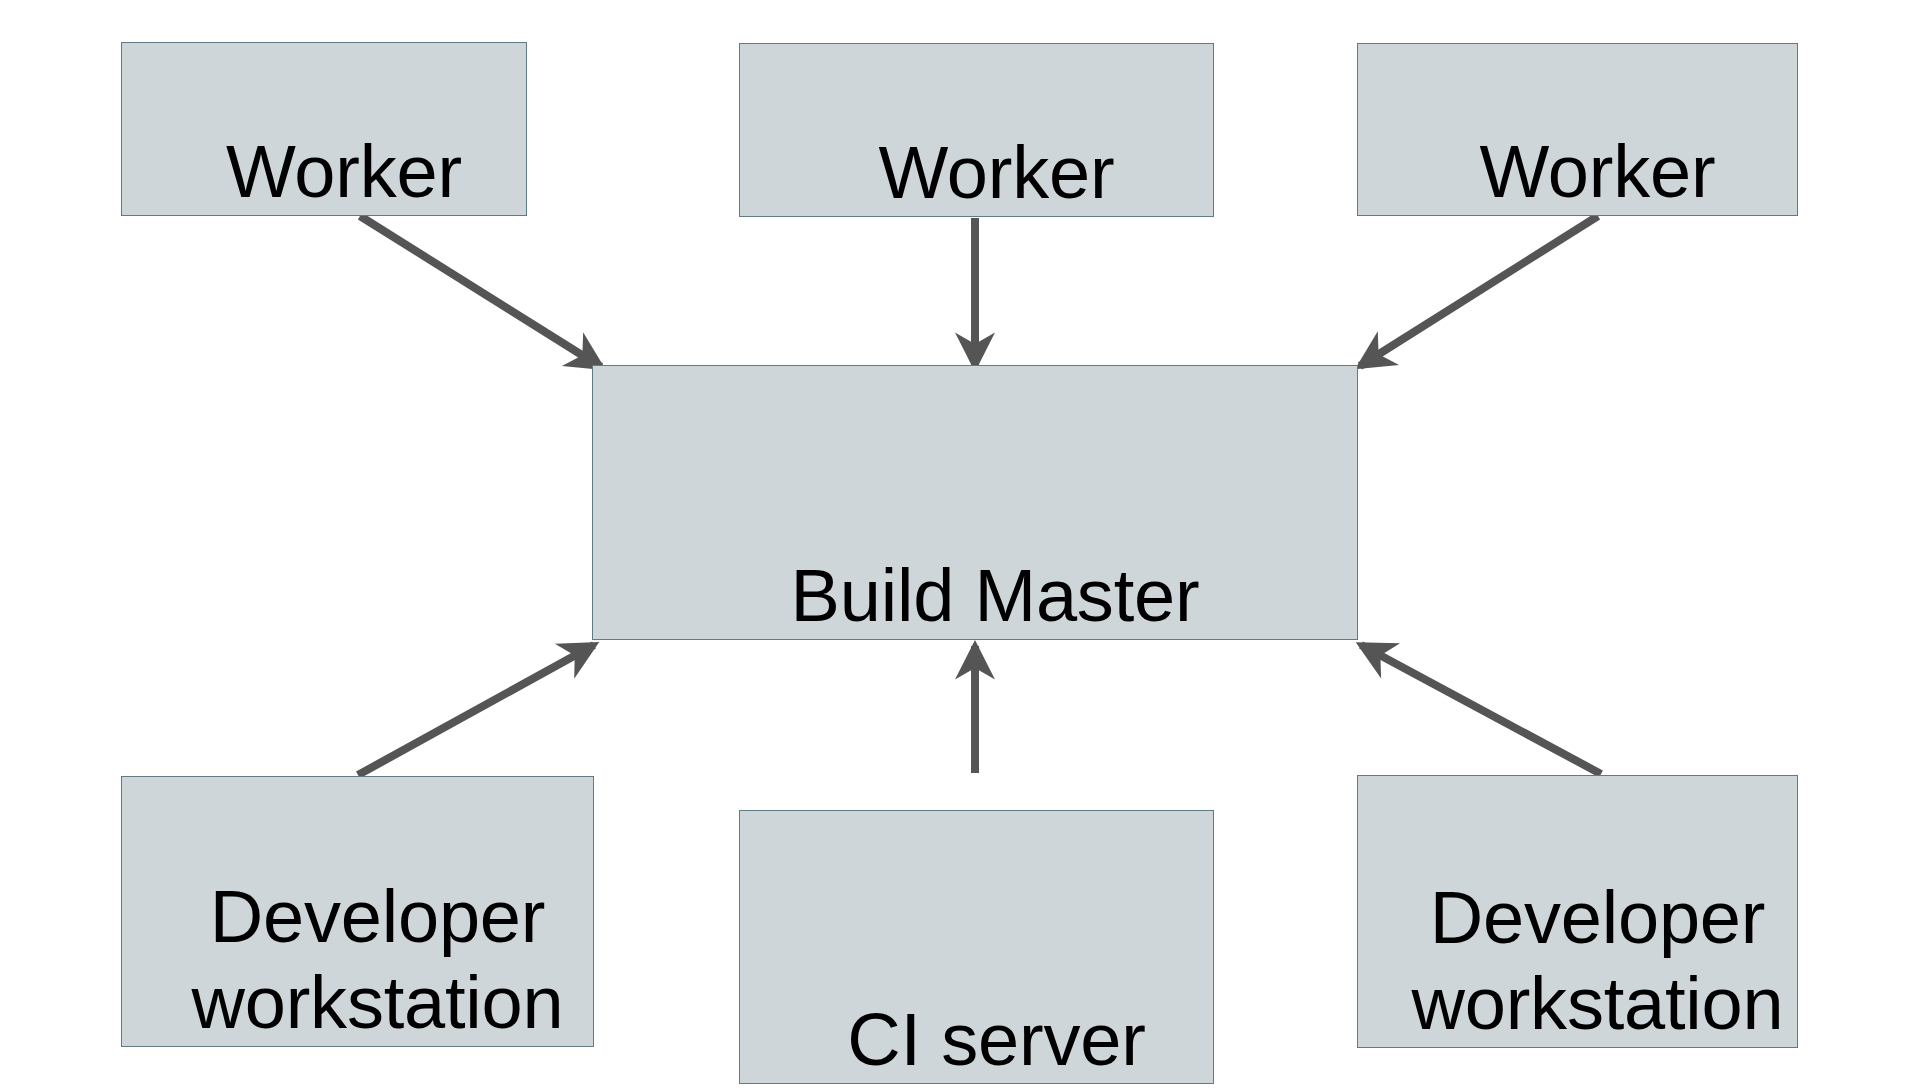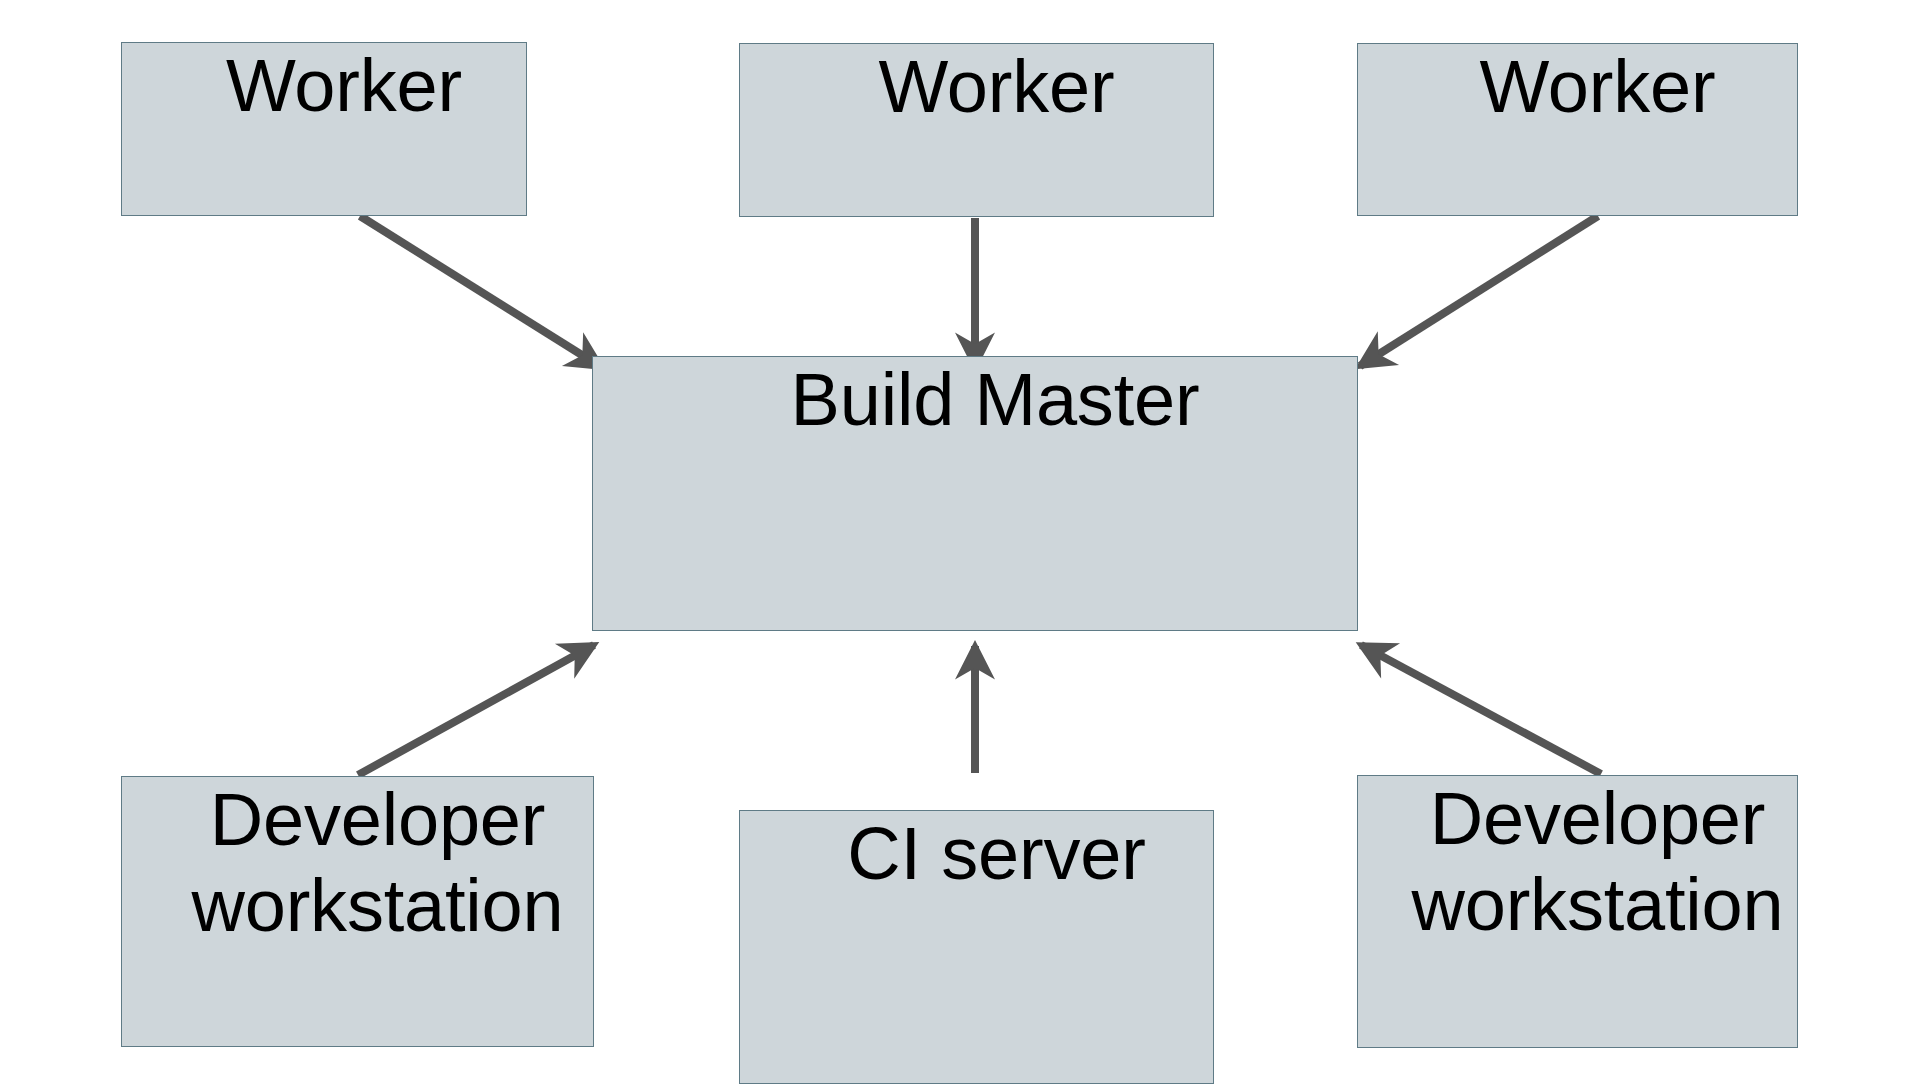--- a/index.html
+++ b/index.html
@@ -23,21 +23,21 @@
     width: 1910px;
     height: 1090px;
     pointer-events: none;
   }
   .node {
     position: absolute;
     box-sizing: border-box;
     background: #ced6da;
     border: 1.6px solid #5f7b86;
     display: flex;
-    align-items: flex-start;
+    align-items: flex-end;
     justify-content: center;
     text-align: center;
     color: #000000;
     line-height: 1.16;
     white-space: pre-line;
     letter-spacing: -0.2px;
     padding-left: 40px;
   }
   .node-label {
     display: block;
@@ -72,21 +72,21 @@
   </div>
 
   <div class="node" id="node-worker-2" style="left: 739px; top: 43px; width: 475px; height: 174px; font-size: 74px; background: rgb(206, 214, 218); border-color: rgb(95, 123, 134); border-width: 1.6px; color: rgb(0, 0, 0);">
     <span class="node-label">Worker</span>
   </div>
 
   <div class="node" id="node-worker-3" style="left: 1357px; top: 43px; width: 441px; height: 173px; font-size: 74px; background: rgb(206, 214, 218); border-color: rgb(95, 123, 134); border-width: 1.6px; color: rgb(0, 0, 0);">
     <span class="node-label">Worker</span>
   </div>
 
-  <div class="node" id="node-build-master" style="left: 592px; top: 356px; width: 766px; height: 275px; font-size: 74px; background: rgb(206, 214, 218); border-color: rgb(95, 123, 134); border-width: 1.6px; color: rgb(0, 0, 0);">
+  <div class="node" id="node-build-master" style="left: 592px; top: 365px; width: 766px; height: 275px; font-size: 74px; background: rgb(206, 214, 218); border-color: rgb(95, 123, 134); border-width: 1.6px; color: rgb(0, 0, 0);">
     <span class="node-label">Build Master</span>
   </div>
 
   <div class="node" id="node-developer-workstation-left" style="left: 121px; top: 776px; width: 473px; height: 271px; font-size: 74px; background: rgb(206, 214, 218); border-color: rgb(95, 123, 134); border-width: 1.6px; color: rgb(0, 0, 0);">
     <span class="node-label">Developer
 workstation</span>
   </div>
 
   <div class="node" id="node-ci-server" style="left: 739px; top: 810px; width: 475px; height: 274px; font-size: 74px; background: rgb(206, 214, 218); border-color: rgb(95, 123, 134); border-width: 1.6px; color: rgb(0, 0, 0);">
     <span class="node-label">CI server</span>

